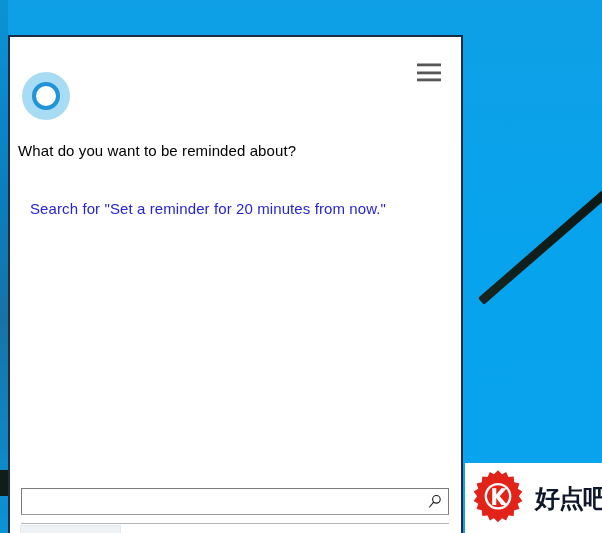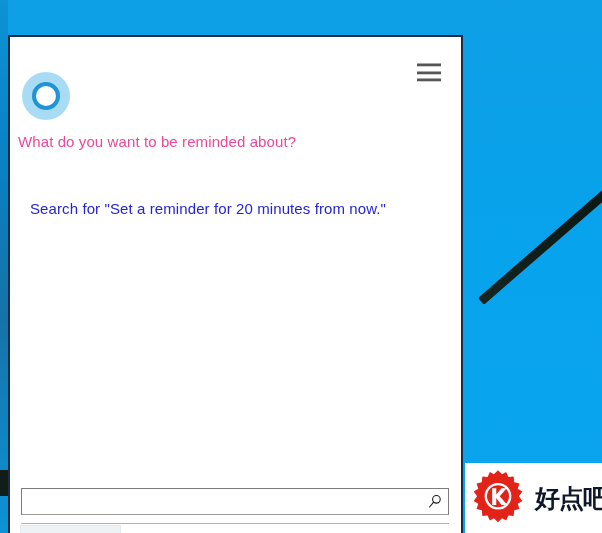--- a/index.html
+++ b/index.html
@@ -129,23 +129,23 @@
     height: 28px;
     border-radius: 50%;
     border: 4px solid #2094d6;
     background: #ffffff;
   }
 
   
   #prompt-text {
     position: absolute;
     left: 8px;
-    top: 96px;
+    top: 105px;
     font-size: 15px;
-    color: #ec4899;
+    color: #000000;
     letter-spacing: 0.1px;
     white-space: nowrap;
   }
 
   #suggestion-row {
     position: absolute;
     left: 20px;
     top: 163px;
     font-size: 15px;
     color: #2525d4;

